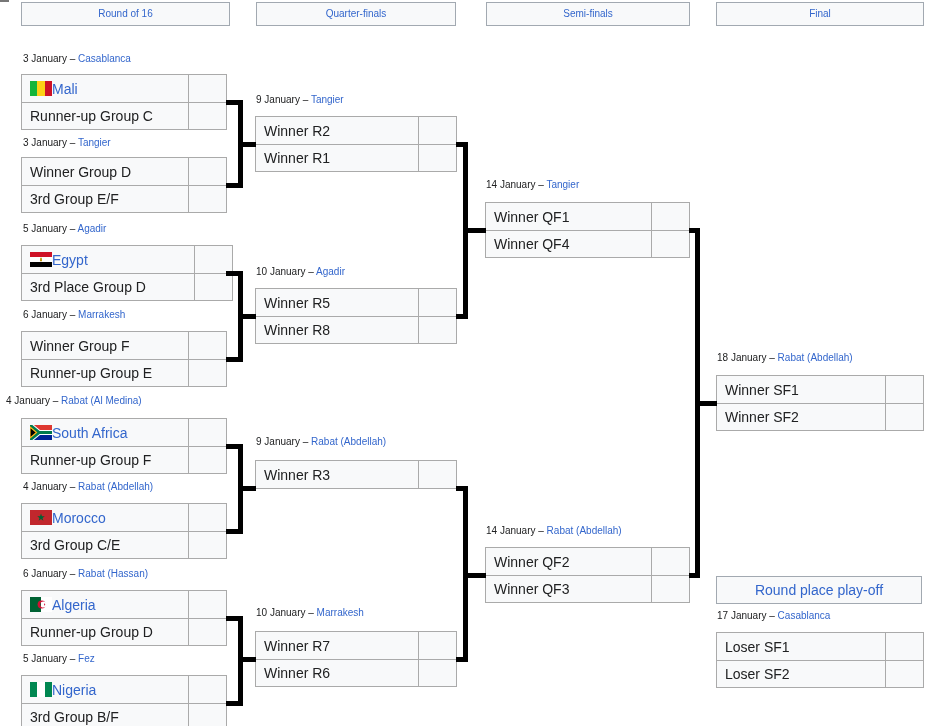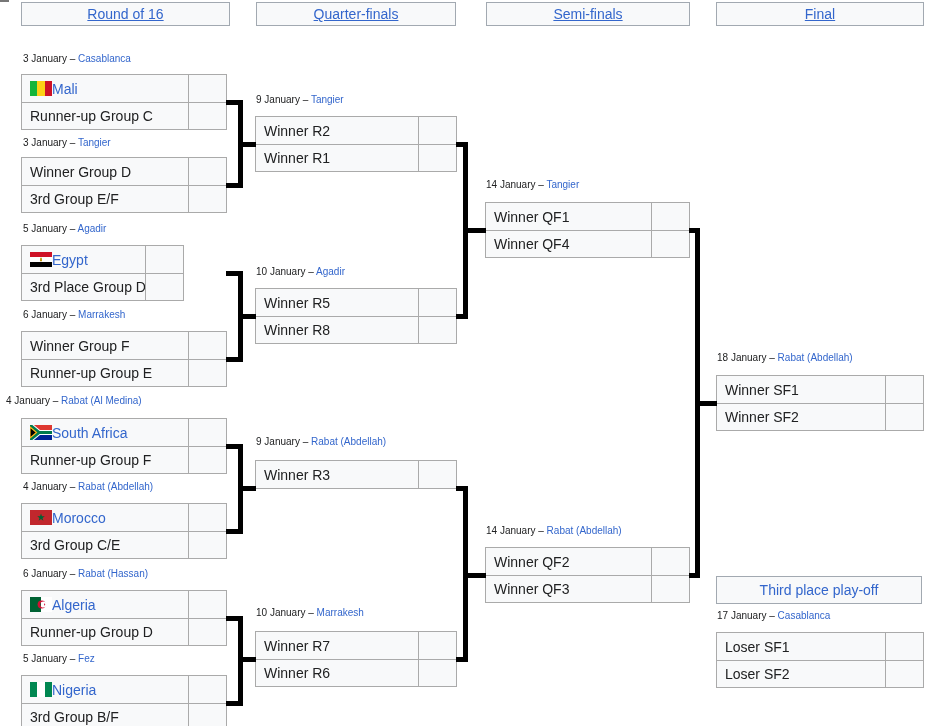--- a/index.html
+++ b/index.html
@@ -3,21 +3,21 @@
 <meta charset="utf-8">
 <style>
   * { margin:0; padding:0; box-sizing:border-box; }
   html,body { width:934px; height:726px; }
   body {
     position:relative; background:#ffffff; overflow:hidden;
     font-family:"Liberation Sans", sans-serif; font-size:14px; color:#202122;
   }
   .round-header {
     position:absolute; height:24px; background:#f8f9fa; border:1px solid #a2a9b1;
-    color:#3366cc; text-align:center; line-height:22px; font-size:14px;text-decoration:underline;
+    color:#3366cc; text-align:center; line-height:22px; font-size:10px;
   }
   .tp-header {
     position:absolute; height:28px; background:#f8f9fa; border:1px solid #a2a9b1;
     color:#3366cc; text-align:center; line-height:26px; font-size:14px;
   }
   .date-label { position:absolute; white-space:nowrap; color:#202122; font-size:10px; }
   .venue { color:#3366cc; cursor:pointer; }
   .match { position:absolute; background:#f8f9fa; border:1px solid #aaaaaa; }
   .mrow { display:flex; height:27px; align-items:center; }
   .mrow + .mrow { border-top:1px solid #aaaaaa;align-items:center; }
@@ -69,21 +69,21 @@
   </div>
   <div class="mrow">
     <div class="team">
         <span>3rd Group E/F</span>
       </div>
     <div class="score"></div>
   </div>
 </div>
 
 <div class="date-label" style="left:23px;top:223px"><span>5 January –</span> <span class="venue">Agadir</span></div>
-<div class="match" style="left:21px;top:245px;width:163px">
+<div class="match" style="left:21px;top:245px;width:212px">
   <div class="mrow">
     <div class="team">
       <svg class="flag" viewBox="0 0 22 15">
           <rect width="22" height="5" fill="#CE1126"></rect>
           <rect y="5" width="22" height="5" fill="#ffffff"></rect>
           <rect y="10" width="22" height="5" fill="#000000"></rect>
           <path d="M10.3,5.7 h1.4 l0.35,3.5 h-2.1 z" fill="#C09300"></path>
         </svg>
       <span class="team-link">Egypt</span>
     </div>
@@ -304,21 +304,21 @@
     <div class="score"></div>
   </div>
   <div class="mrow">
     <div class="team">
         <span>Winner SF2</span>
       </div>
     <div class="score"></div>
   </div>
 </div>
 
-<div class="tp-header" style="left:716px;top:576px;width:206px">Third place play-off</div>
+<div class="tp-header" style="left:716px;top:576px;width:206px">Round place play-off</div>
 <div class="date-label" style="left:717px;top:610px"><span>17 January –</span> <span class="venue">Casablanca</span></div>
 <div class="match" style="left:716px;top:632px;width:208px">
   <div class="mrow">
     <div class="team">
         <span>Loser SF1</span>
       </div>
     <div class="score"></div>
   </div>
   <div class="mrow">
     <div class="team">

